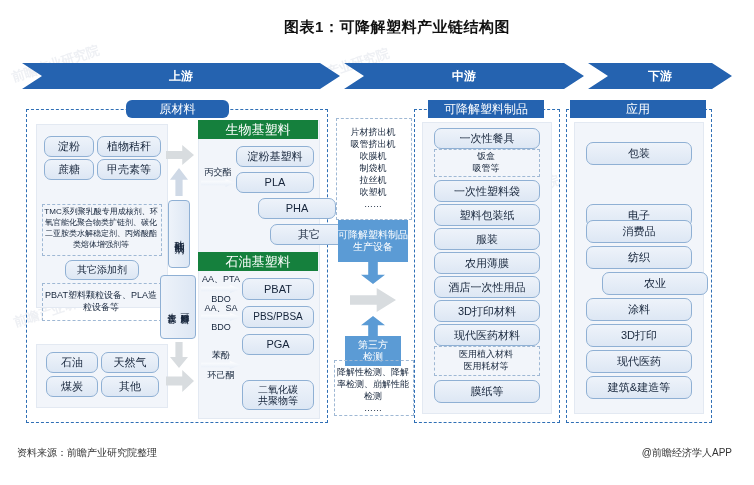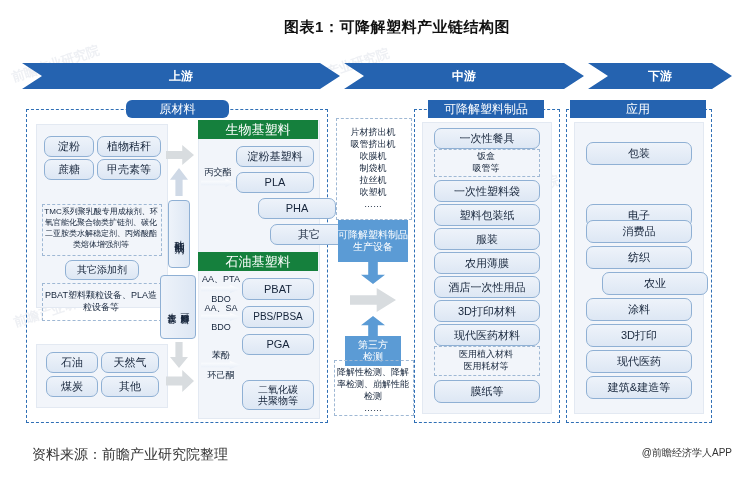--- a/index.html
+++ b/index.html
@@ -117,21 +117,21 @@
     position:absolute;height:7px;background:#fff;border:1px solid #8fb0d4;
     clip-path:polygon(0 22%,72% 22%,72% 0,100% 50%,72% 100%,72% 78%,0 78%);
     border:none;background:#eaf0f8;outline:none;
   }
   .tarrow i{
     display:block;width:100%;height:100%;
     background:linear-gradient(180deg,#ffffff,#e6edf7);
   }
 
   
-  .src{position:absolute;left:32px;top:446px;font-size:14px;color:#333;}
+  .src{position:absolute;left:17px;top:446px;font-size:10px;color:#333;}
   .app{position:absolute;right:22px;top:446px;font-size:10px;color:#333;}
 
   
   .wm{
     position:absolute;color:rgba(120,140,170,.13);font-size:13px;font-weight:bold;
     transform:rotate(-18deg);pointer-events:none;user-select:none;white-space:nowrap;
   }
 </style>
 </head>
 <body>

